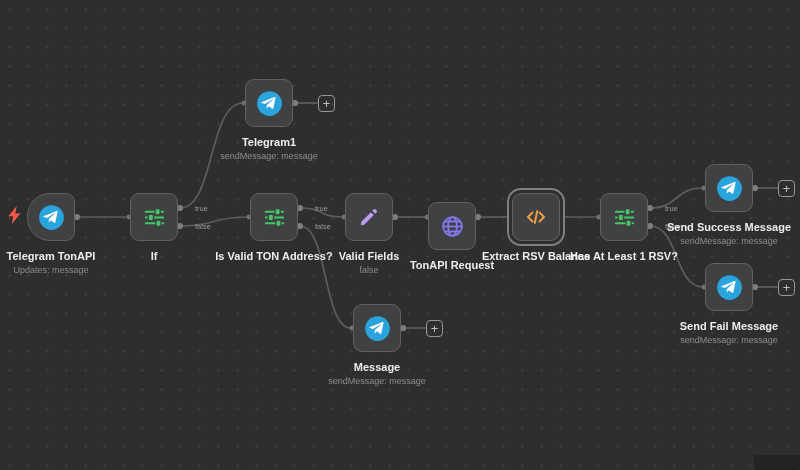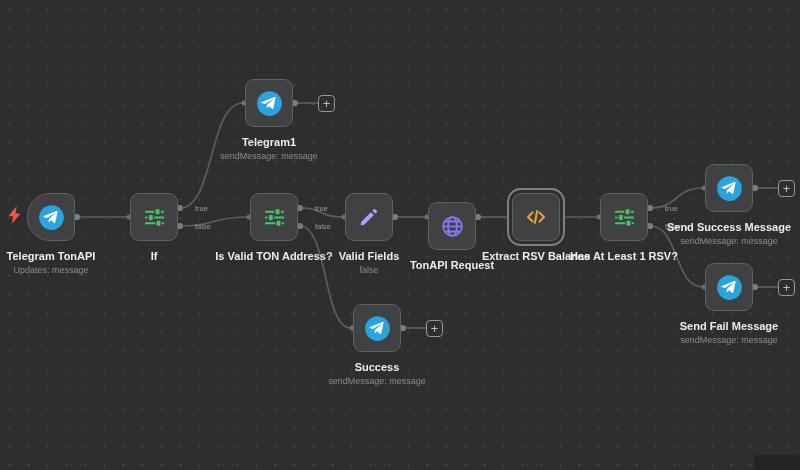--- a/index.html
+++ b/index.html
@@ -242,17 +242,17 @@
     </div>
     <div class="node" style="left: 353px; top: 304px;">
       <div class="node-box">
         <span class="icon">
           <svg width="27" height="27" viewBox="0 0 24 24">
             <circle cx="12" cy="12" r="11" fill="#2aa4dd"></circle>
             <path fill="#ffffff" d="M17.3 7.3l-1.9 8.9c-.14.63-.52.78-1.05.49l-2.9-2.14-1.4 1.35c-.16.16-.29.29-.59.29l.21-2.95 5.37-4.85c.23-.21-.05-.32-.36-.12l-6.64 4.18-2.86-.9c-.62-.2-.64-.62.13-.92l11.18-4.31c.52-.19.98.12.81.98z"></path>
           </svg>
         </span>
       </div>
-      <div class="node-label">Success</div>
+      <div class="node-label">Message</div>
       <div class="node-sublabel">sendMessage: message</div>
       <div class="plus-btn" style="left: 73px; top: 15.5px;">+</div>
     </div>
   </div>
 
 </body></html>

